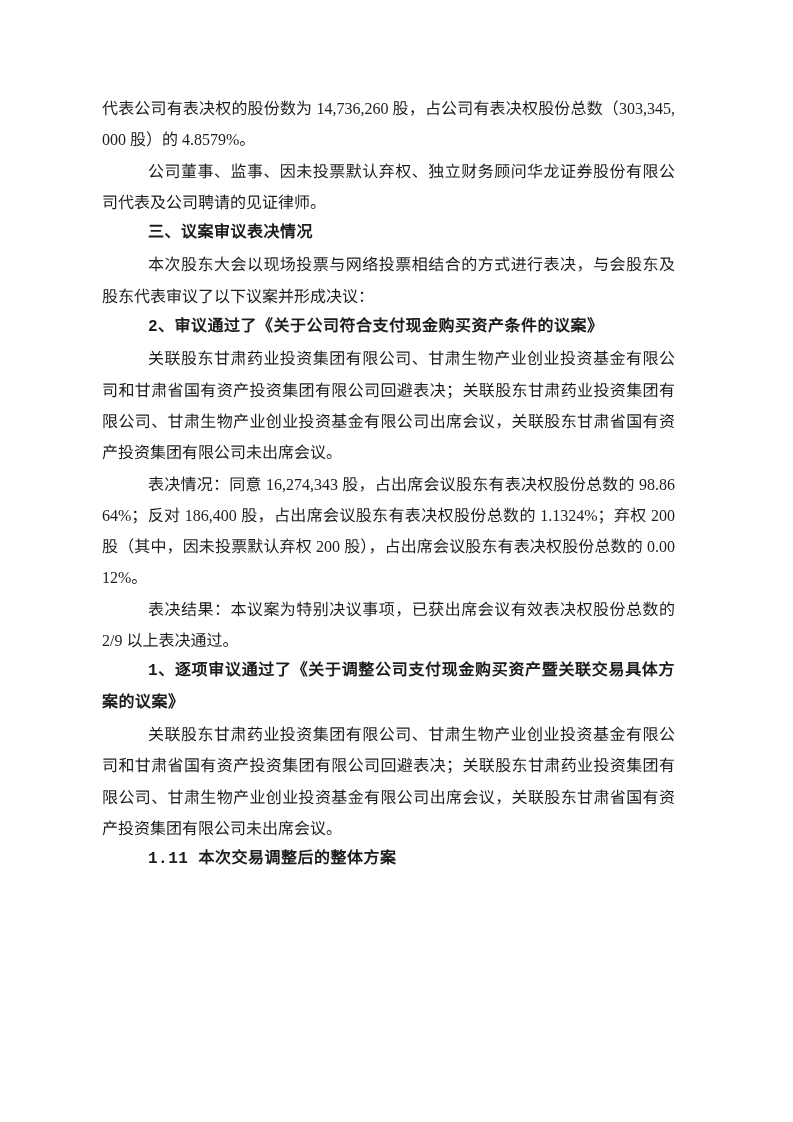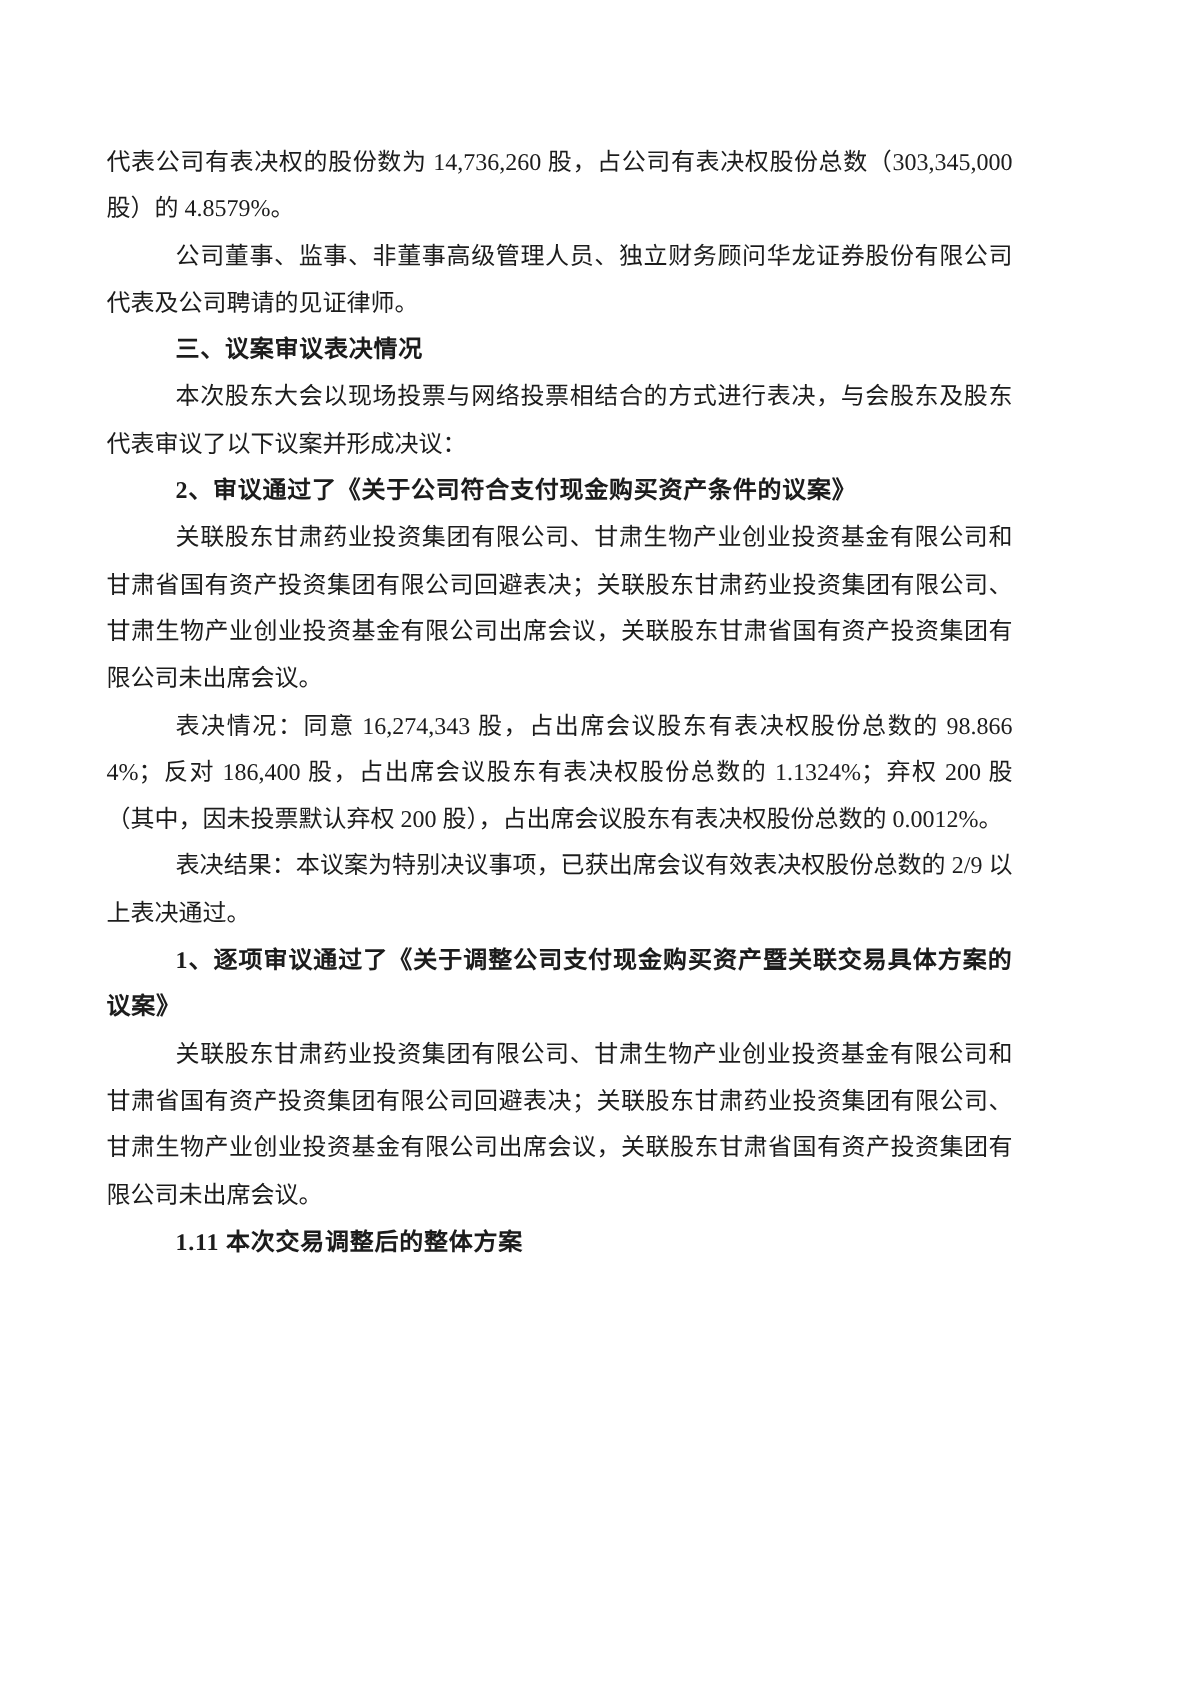--- a/index.html
+++ b/index.html
@@ -7,49 +7,49 @@
     padding: 0;
     background: #ffffff;
   }
   .page {
     position: relative;
     width: 793px;
     height: 1122px;
     margin: 0;
     background: #ffffff;
     box-sizing: border-box;
-    padding: 93px 118px 0 71px;
+    padding: 93px 118px 0 102px;
     overflow: hidden;
     font-family: "Liberation Serif", "DejaVu Serif", serif;
     font-size: 16px;
     line-height: 31.3px;
     color: #1c1c1c;
   }
   .para {
     margin: 0;
     padding: 0;
     text-align: justify;
     text-indent: 46px;
     word-break: break-all;
   }
   .para.cont {
     text-indent: 0;
   }
   .para.bold {
     font-weight: 700;
-    font-family: Liberation Serif, serif;
+    font-family: Liberation Mono, monospace;
     letter-spacing: 0.5px;
   }
 </style>
 </head>
 <body>
 
 <div class="page">
   <p class="para cont">代表公司有表决权的股份数为 14,736,260 股，占公司有表决权股份总数（303,345,000 股）的 4.8579%。</p>
-  <p class="para">公司董事、监事、非董事高级管理人员、独立财务顾问华龙证券股份有限公司代表及公司聘请的见证律师。</p>
+  <p class="para">公司董事、监事、因未投票默认弃权、独立财务顾问华龙证券股份有限公司代表及公司聘请的见证律师。</p>
   <p class="para bold">三、议案审议表决情况</p>
   <p class="para">本次股东大会以现场投票与网络投票相结合的方式进行表决，与会股东及股东代表审议了以下议案并形成决议：</p>
   <p class="para bold">2、审议通过了《关于公司符合支付现金购买资产条件的议案》</p>
   <p class="para">关联股东甘肃药业投资集团有限公司、甘肃生物产业创业投资基金有限公司和甘肃省国有资产投资集团有限公司回避表决；关联股东甘肃药业投资集团有限公司、甘肃生物产业创业投资基金有限公司出席会议，关联股东甘肃省国有资产投资集团有限公司未出席会议。</p>
   <p class="para">表决情况：同意 16,274,343 股，占出席会议股东有表决权股份总数的 98.8664%；反对 186,400 股，占出席会议股东有表决权股份总数的 1.1324%；弃权 200 股（其中，因未投票默认弃权 200 股），占出席会议股东有表决权股份总数的 0.0012%。</p>
   <p class="para">表决结果：本议案为特别决议事项，已获出席会议有效表决权股份总数的 2/9 以上表决通过。</p>
   <p class="para bold">1、逐项审议通过了《关于调整公司支付现金购买资产暨关联交易具体方案的议案》</p>
   <p class="para">关联股东甘肃药业投资集团有限公司、甘肃生物产业创业投资基金有限公司和甘肃省国有资产投资集团有限公司回避表决；关联股东甘肃药业投资集团有限公司、甘肃生物产业创业投资基金有限公司出席会议，关联股东甘肃省国有资产投资集团有限公司未出席会议。</p>
   <p class="para bold">1.11 本次交易调整后的整体方案</p>
 </div>

